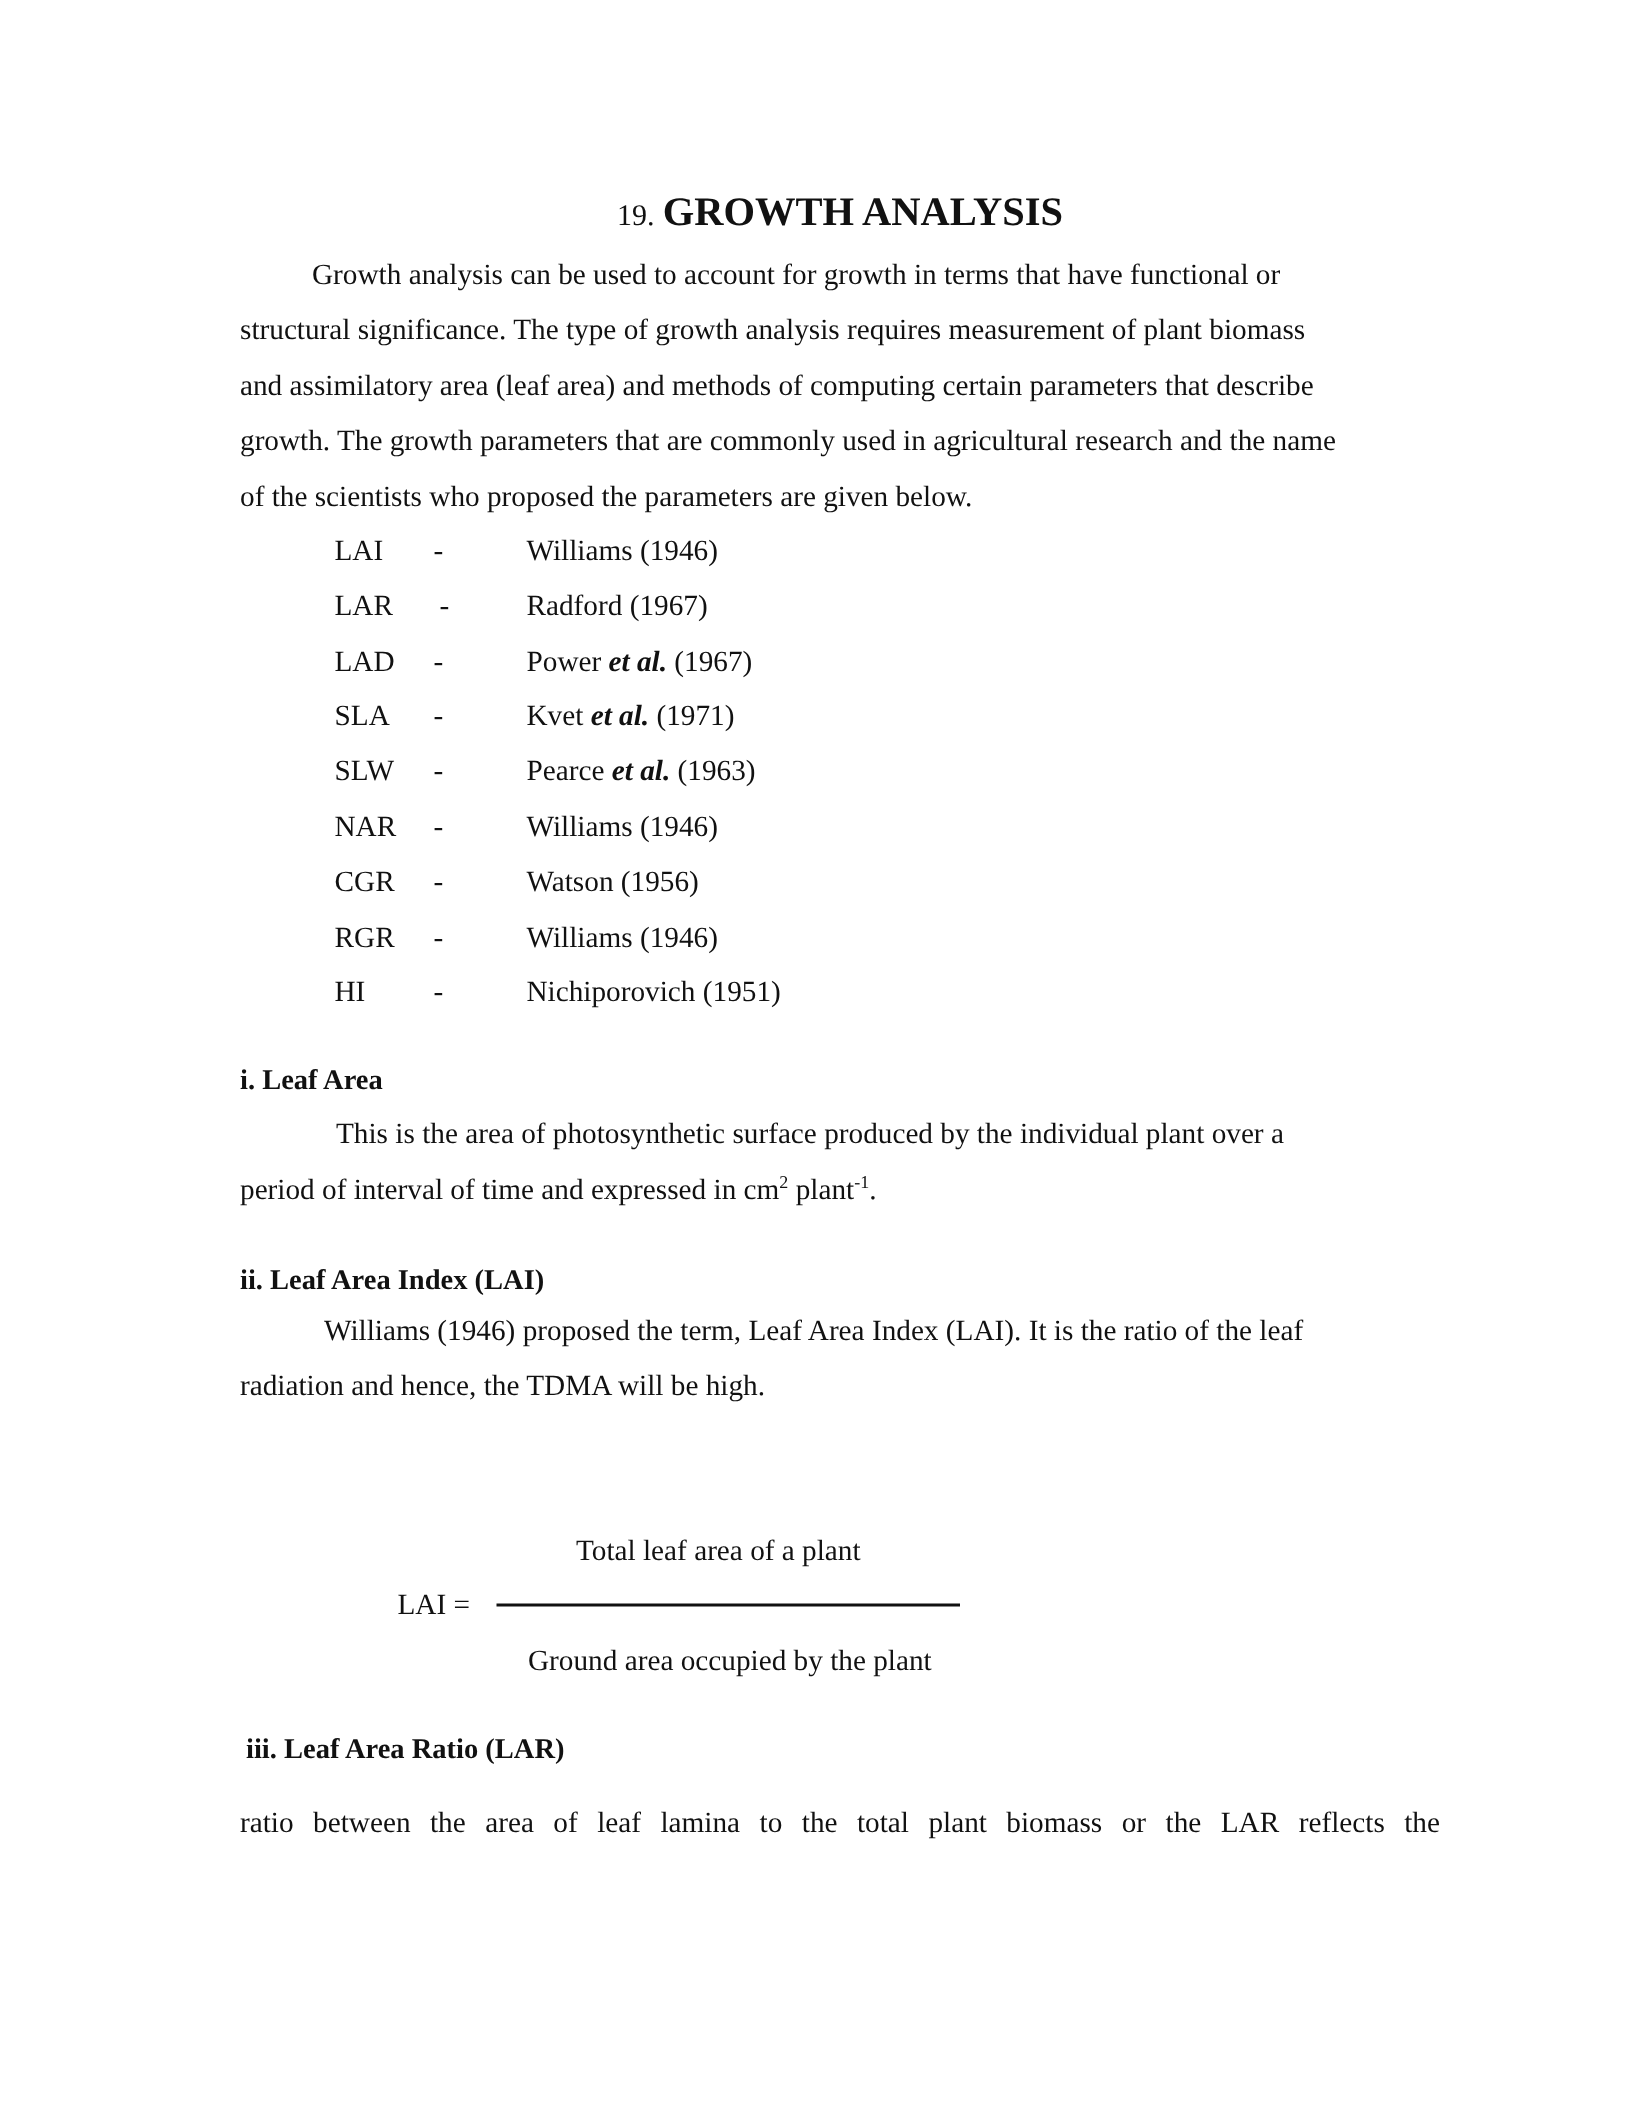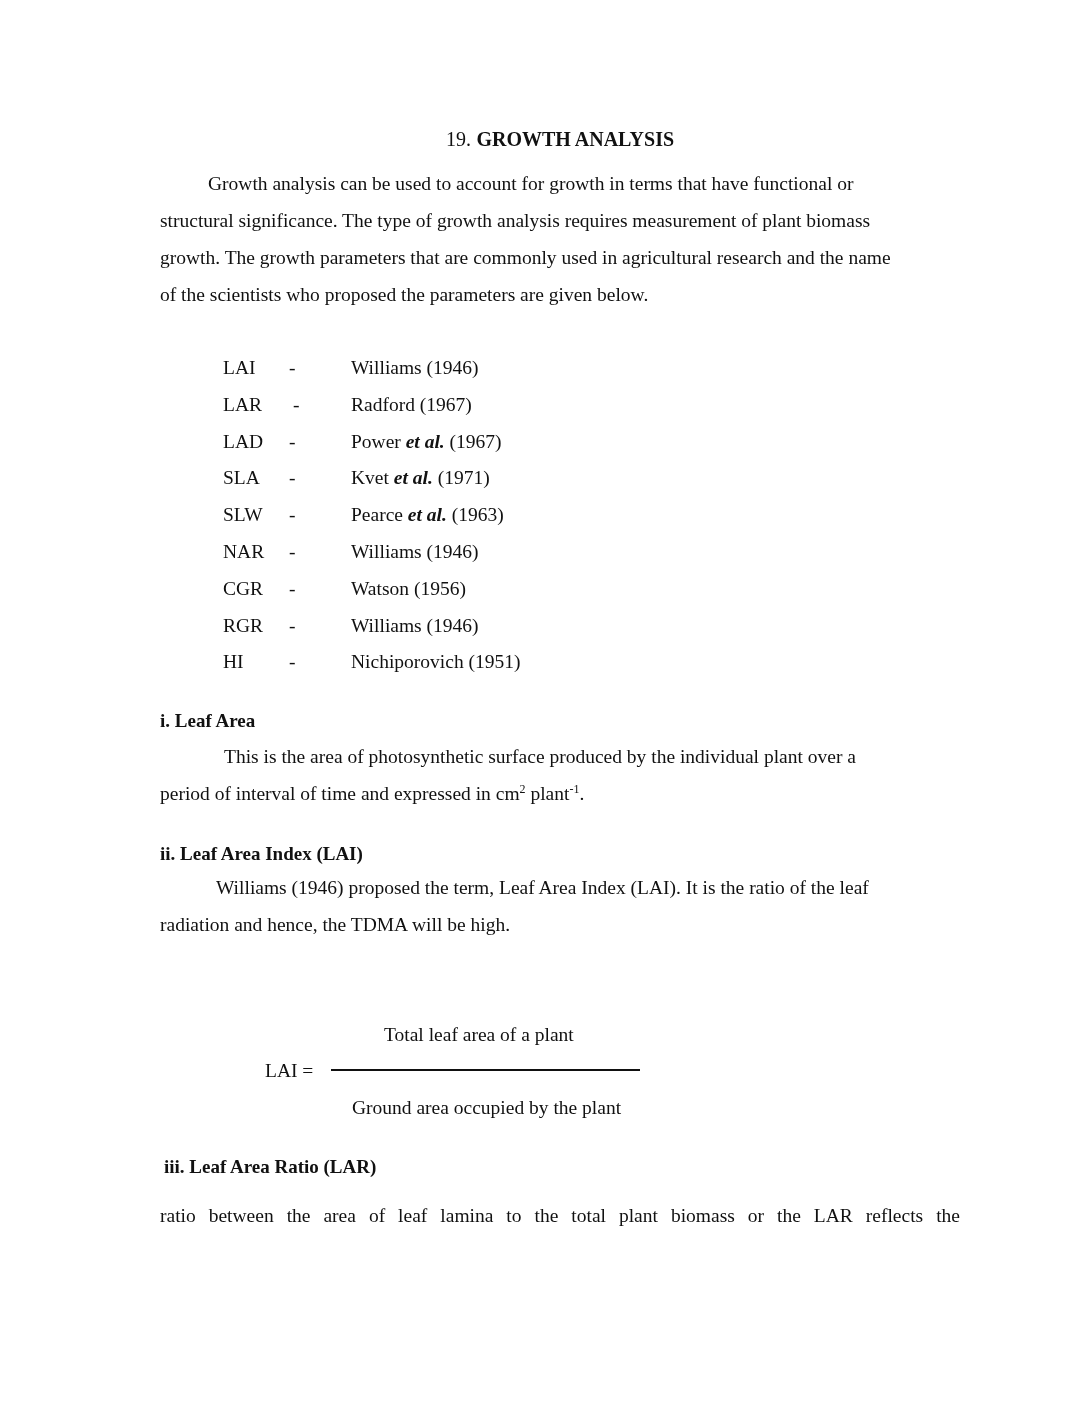--- a/index.html
+++ b/index.html
@@ -7,21 +7,21 @@
       width: 1088px; height: 1408px; position: relative; overflow: hidden;
       font-family: "Liberation Serif", "DejaVu Serif", serif;
       color: #111111;
     }
     .page { position: absolute; left: 0; top: 0; width: 1088px; height: 1408px; }
     .title {
       position: absolute; top: 126px; left: 0; width: 1120px; text-align: center;
       font-size: 22px;
     }
     .title .num { font-weight: normal; font-size: 20px; margin-top: 20px; }
-    .title .main { font-weight: bold; font-size: 20px; }
+    .title .main { font-weight: bold; font-size: 27px; }
     .para {
       position: absolute; left: 160px; width: 800px;
       font-size: 19.5px; line-height: 37px; text-align: justify;
       text-align-last: left;
     }
     .list { position: absolute; left: 223px; top: 350px; width: 400px; }
     .list-row { position: relative; height: 36.8px; font-size: 19.5px; line-height: 36.8px; }
     .list-row .abbr { position: absolute; left: 0; }
     .list-row .dash { position: absolute; left: 66px; }
     .list-row .author { position: absolute; left: 128px; white-space: nowrap; }
@@ -42,20 +42,21 @@
 <div class="page">
 
   <div class="title">
     <span class="num">19.</span>
     <span class="main">GROWTH ANALYSIS</span>
   </div>
 
   <div class="para" style="top:165px;">
     <div style="padding-left:48px;">Growth analysis can be used to account for growth in terms that have functional or</div>
     <div>structural significance. The type of growth analysis requires measurement of plant biomass</div>
+    <div>and assimilatory area (leaf area) and methods of computing certain parameters that describe</div>
     <div>growth. The growth parameters that are commonly used in agricultural research and the name</div>
     <div style="text-align:left;">of the scientists who proposed the parameters are given below.</div>
   </div>
 
   <div class="list">
     <div class="list-row">
       <span class="abbr">LAI</span>
       <span class="dash">-</span>
       <span class="author"><span>Williams</span> <span class="etal"></span><span>(1946)</span></span>
     </div>

